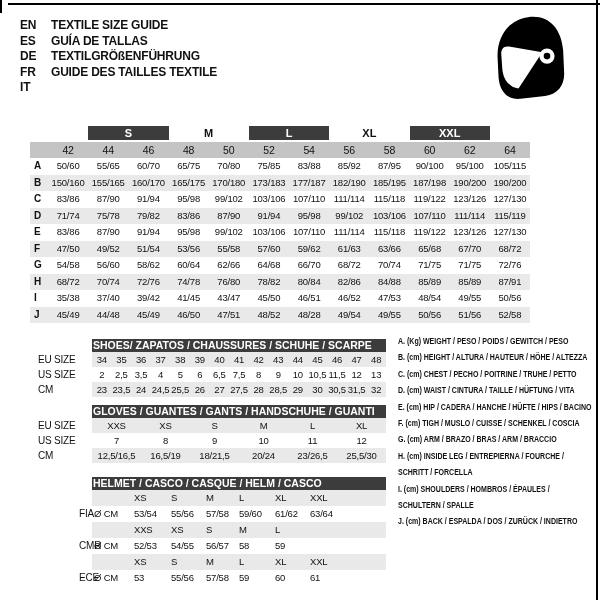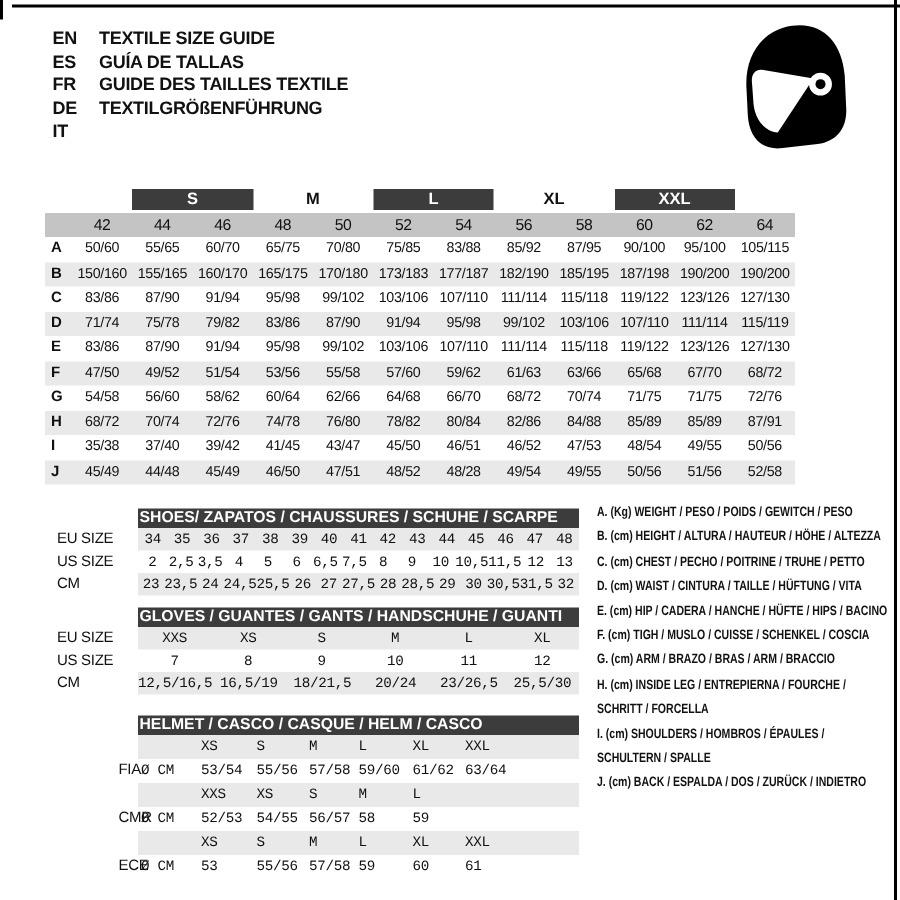--- a/index.html
+++ b/index.html
@@ -7,21 +7,21 @@
     position:relative; width:600px; height:600px; background:#ffffff;
     font-family:"Liberation Sans", sans-serif; color:#111;
     letter-spacing:-0.2px; overflow:hidden;
   }
   
   .frame-top   { position:absolute; top:3px; left:8px; right:0; height:2px; background:#000; }
   .frame-right { position:absolute; top:0; right:2px; width:2px; height:100%; background:#000; }
   .frame-left-notch { position:absolute; top:0; left:0; width:2px; height:13px; background:#000; }
 
   
-  .lang-list { position:absolute; left:35px; top:18px; font-weight:bold; font-size:12px; }
+  .lang-list { position:absolute; left:20px; top:18px; font-weight:bold; font-size:12px; }
   .lang-row  { display:flex; line-height:15.5px; white-space:nowrap; }
   .lang-code { width:31px; }
 
   .helmet-icon { position:absolute; left:490px; top:14px; width:76px; height:88px; }
 
   
   .size-table { position:absolute; left:30px; top:126px; width:500px; font-size:9.5px; }
   .st-grid { display:grid; grid-template-columns:18px repeat(12,1fr); }
   .st-band { height:14px; margin-bottom:2px; }
   .size-box { grid-row:1; display:flex; align-items:center; justify-content:center;
@@ -34,21 +34,21 @@
   .cell { text-align:center; white-space:nowrap; overflow:visible; }
   .st-letter { font-weight:bold; text-align:left; padding-left:4px; font-size:10px; }
 
   
   .sub { position:absolute; left:38px; display:flex; font-size:9.5px; }
   .sub-labels { width:54px; font-weight:normal; font-size:10px; }
   .sub-labels .lbl { white-space:nowrap; }
   .sub-body { width:294px; }
   .bar { background:#3c3c3c; color:#fff; font-weight:bold; font-size:10.5px;
          height:13px; line-height:13px; padding-left:1px; letter-spacing:0; white-space:nowrap; }
-  .row { display:grid;font-family:Liberation Mono, monospace; }
+  .row { display:grid; }
   .row.gray { background:#e9e9e9; }
   .shoes-body .row  { grid-template-columns:repeat(15,1fr); }
   .gloves-body .row { grid-template-columns:repeat(6,1fr); }
   .helm-body .row   { grid-template-columns:40px 37px 35px 33px 36px 35px 1fr; }
   .shoes-body .row .cell, .gloves-body .row .cell { text-align:center; }
   .helm-body .row .cell { text-align:left; padding-left:2px; }
   .shoes-sub .row .cell, .gloves-sub .row .cell { height:15px; line-height:15px; }
   .shoes-sub .sub-labels .lbl, .gloves-sub .sub-labels .lbl { height:15px; line-height:15px; }
   .helm-sub .row .cell { height:16px; line-height:16px; }
   .helm-sub .sub-labels .lbl { height:16px; line-height:16px;padding-left:41px; }
@@ -74,26 +74,26 @@
   <div class="lang-list" id="lang-list">
       <div class="lang-row">
         <span class="lang-code">EN</span>
         <span class="lang-text">TEXTILE SIZE GUIDE</span>
       </div>
       <div class="lang-row">
         <span class="lang-code">ES</span>
         <span class="lang-text">GUÍA DE TALLAS</span>
       </div>
       <div class="lang-row">
+        <span class="lang-code">DE</span>
+        <span class="lang-text">TEXTILGRÖßENFÜHRUNG</span>
+      </div>
+      <div class="lang-row">
         <span class="lang-code">FR</span>
         <span class="lang-text">GUIDE DES TAILLES TEXTILE</span>
-      </div>
-      <div class="lang-row">
-        <span class="lang-code">DE</span>
-        <span class="lang-text">TEXTILGRÖßENFÜHRUNG</span>
       </div>
       <div class="lang-row">
         <span class="lang-code">IT</span>
       </div>
     </div>
 
   <svg class="helmet-icon" viewBox="0 0 80 92" aria-hidden="true">
     <path d="M40 3 C19 6 7 24 8 46 L9 66 C10 81 18 90 32 89 L58 86 C72 84 79 74 78 60 L77 38 C75 14 61 0 40 3 Z" fill="#000"></path>
     <path d="M12 44 C11 37 14 33 20 34 L55 40 L30 78 C20 77 14 68 13 58 Z" fill="#fff"></path>
     <circle cx="60" cy="44" r="8" fill="#fff"></circle>

